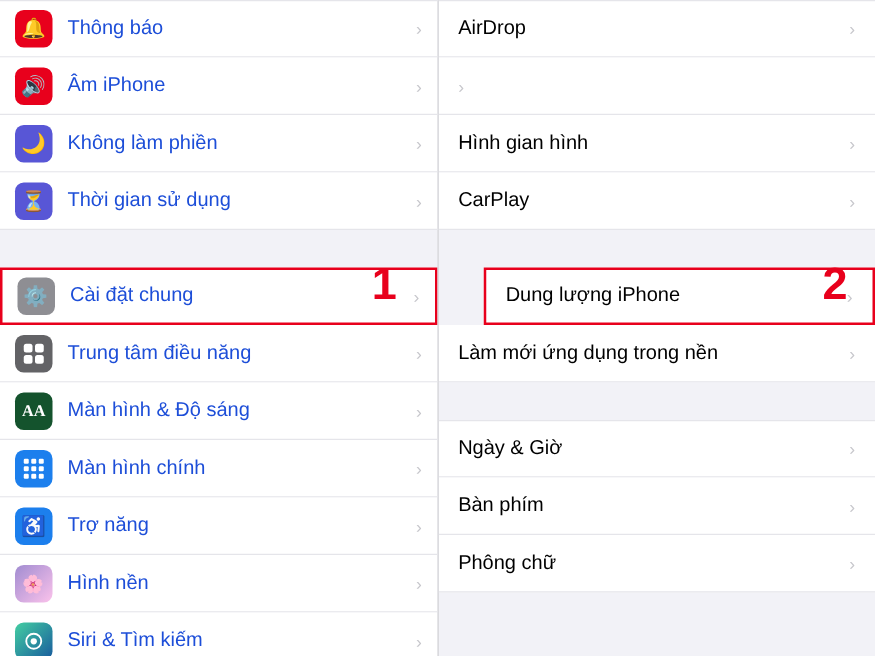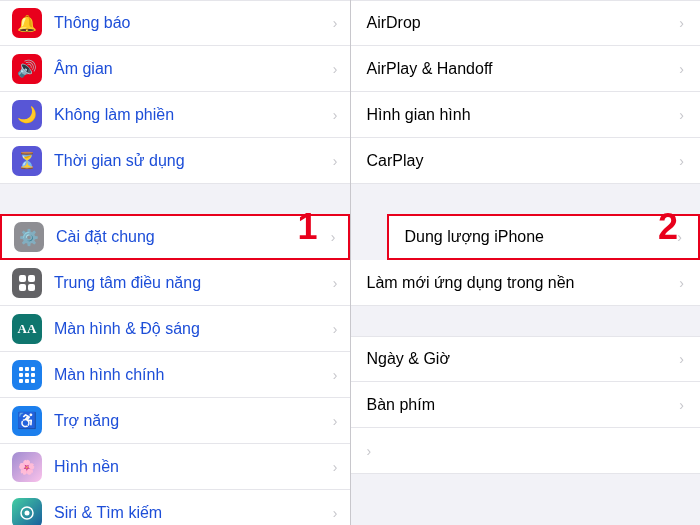--- a/index.html
+++ b/index.html
@@ -103,21 +103,21 @@
       top: -10px;
       right: 20px;
     }
     
     .ic-notif { background: #e8001c; }
     .ic-sound { background: #e8001c; }
     .ic-dnd { background: #5856d6; }
     .ic-screen-time { background: #5856d6; }
     .ic-general { background: #8e8e93; }
     .ic-control { background: #636366; }
-    .ic-display { background: #0f766e; }
+    .ic-display { background: #14532d; }
     .ic-home { background: #1c7fed; }
     .ic-access { background: #1c7fed; }
   </style>
 </head>
 <body>
 
 <div class="panel panel-left">
   <ul class="settings-list">
 
     <li class="settings-item">
@@ -125,21 +125,21 @@
         <span style="font-size:16px; color:#fff;">🔔</span>
       </div>
       <span class="item-label">Thông báo</span>
       <span class="chevron">›</span>
     </li>
 
     <li class="settings-item">
       <div class="icon-wrap ic-sound">
         <span style="font-size:16px; color:#fff;">🔊</span>
       </div>
-      <span class="item-label">Âm gian</span>
+      <span class="item-label">Âm iPhone</span>
       <span class="chevron">›</span>
     </li>
 
     <li class="settings-item">
       <div class="icon-wrap ic-dnd">
         <span style="font-size:16px; color:#fff;">🌙</span>
       </div>
       <span class="item-label">Không làm phiền</span>
       <span class="chevron">›</span>
     </li>
@@ -232,21 +232,20 @@
 </div>
 
 <div class="panel panel-right">
 
   <div>
     <div class="right-item">
       <span class="right-item-label">AirDrop</span>
       <span class="chevron">›</span>
     </div>
     <div class="right-item">
-      <span class="right-item-label">AirPlay &amp; Handoff</span>
       <span class="chevron">›</span>
     </div>
     <div class="right-item">
       <span class="right-item-label">Hình gian hình</span>
       <span class="chevron">›</span>
     </div>
     <div class="right-item">
       <span class="right-item-label">CarPlay</span>
       <span class="chevron">›</span>
     </div>
@@ -272,16 +271,17 @@
   <div>
     <div class="right-item">
       <span class="right-item-label">Ngày &amp; Giờ</span>
       <span class="chevron">›</span>
     </div>
     <div class="right-item">
       <span class="right-item-label">Bàn phím</span>
       <span class="chevron">›</span>
     </div>
     <div class="right-item">
+      <span class="right-item-label">Phông chữ</span>
       <span class="chevron">›</span>
     </div>
   </div>
 </div>
 
 </body></html>

